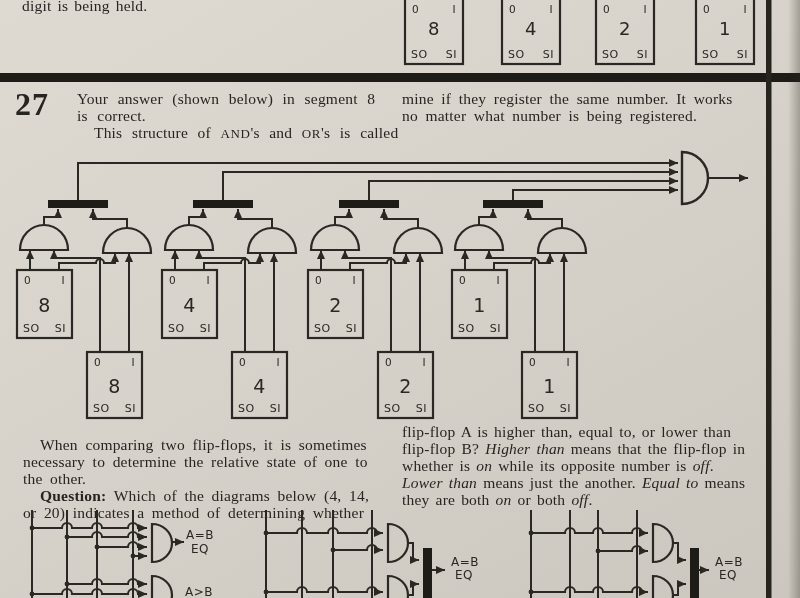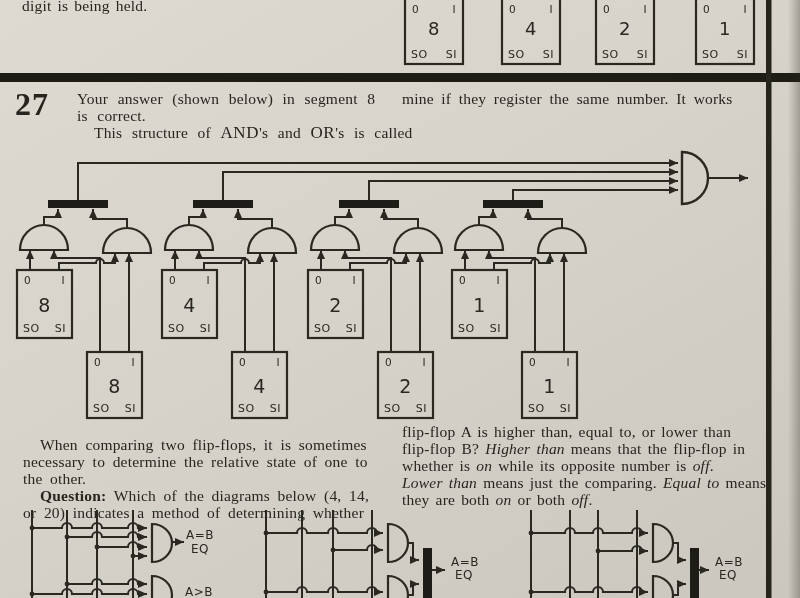--- a/index.html
+++ b/index.html
@@ -7,21 +7,21 @@
     position:relative;width:800px;height:598px;overflow:hidden;
     font-family:"Liberation Serif",serif;color:#272520;
     background:linear-gradient(150deg,#ded9d1 0%,#d7d3ca 45%,#cbc7be 100%);
   }
   #art{position:absolute;left:0;top:0;width:800px;height:598px;}
   .tblock{position:absolute;line-height:17px;font-size:15.5px;letter-spacing:.2px;}
   .tline{white-space:nowrap;}
   .tline.ind{padding-left:17px;}
   .it{font-style:italic;}
   .bd{font-weight:bold;}
-  .sc{font-size:17px;letter-spacing:.6px;}
+  .sc{font-size:13px;letter-spacing:.6px;}
   .ws2{word-spacing:2px;}
   .ws3{word-spacing:3.5px;}
   .ws5{word-spacing:5.5px;}
   .seg-num{position:absolute;left:15px;top:86px;font-size:32px;font-weight:bold;letter-spacing:1px;}
   .edge{position:absolute;right:0;top:0;width:12px;height:598px;
     background:linear-gradient(to right,rgba(40,36,28,0),rgba(40,36,28,.30));}
 </style>
 </head>
 <body>
 
@@ -241,32 +241,33 @@
   <div class="seg-num">27</div>
 
   <div class="tblock ws5" style="left:77px;top:90px">
       <div class="tline"><span>Your answer (shown below) in segment 8</span></div>
       <div class="tline"><span>is correct.</span></div>
       <div class="tline ind"><span>This structure of </span><span class="sc">AND</span><span>'s and </span><span class="sc">OR</span><span>'s is called</span></div>
     </div>
 
   <div class="tblock ws3" style="left:402px;top:90px">
       <div class="tline"><span>mine if they register the same number.  It works</span></div>
+      <div class="tline"><span>no matter what number is being registered.</span></div>
     </div>
 
   <div class="tblock ws3" style="left:23px;top:436px">
       <div class="tline ind"><span>When comparing two flip-flops, it is sometimes</span></div>
       <div class="tline"><span>necessary to determine the relative state of one to</span></div>
       <div class="tline"><span>the other.</span></div>
       <div class="tline ind"><span class="bd">Question:</span><span> Which of the diagrams below (4, 14,</span></div>
       <div class="tline"><span>or 20) indicates a method of determining whether</span></div>
     </div>
 
   <div class="tblock ws2" style="left:402px;top:423px">
       <div class="tline"><span>flip-flop A is higher than, equal to, or lower than</span></div>
       <div class="tline"><span>flip-flop B?  </span><span class="it">Higher than</span><span> means that the flip-flop in</span></div>
       <div class="tline"><span>whether is </span><span class="it">on</span><span> while its opposite number is </span><span class="it">off</span><span>.</span></div>
-      <div class="tline"><span class="it">Lower than</span><span> means just the comparing.  </span><span class="it">Equal to</span><span> means</span></div>
+      <div class="tline"><span class="it">Lower than</span><span> means just the another.  </span><span class="it">Equal to</span><span> means</span></div>
       <div class="tline"><span>they are both </span><span class="it">on</span><span> or both </span><span class="it">off</span><span>.</span></div>
     </div>
 
   <div class="edge"></div>
 </div>
 
 </body></html>

